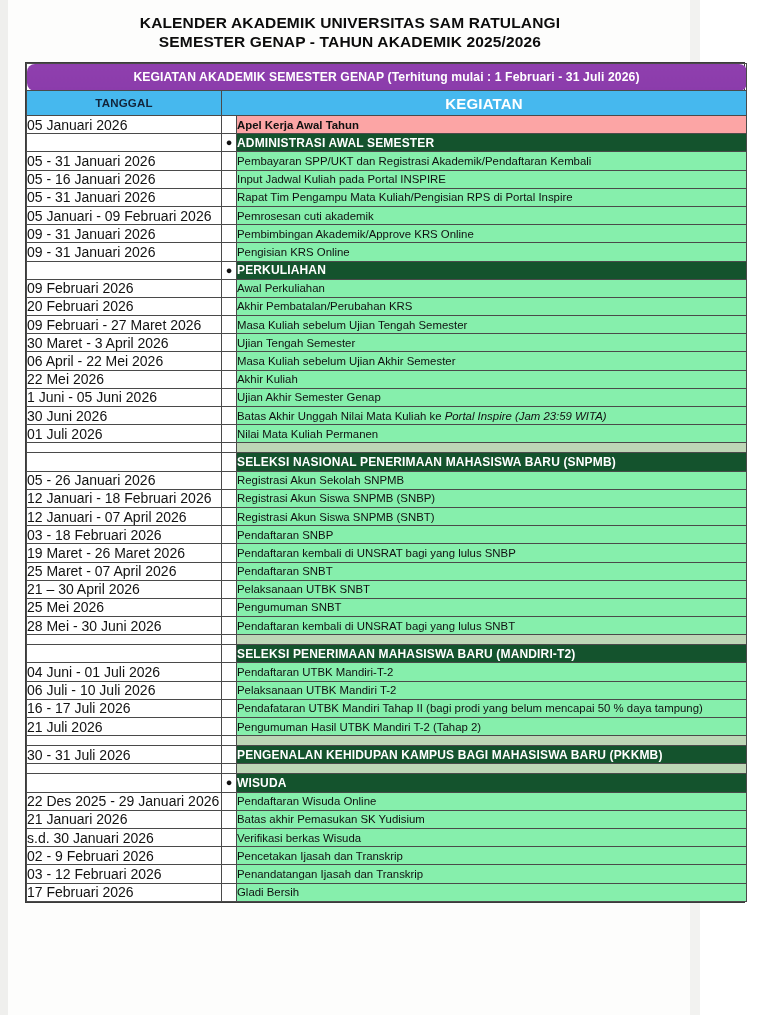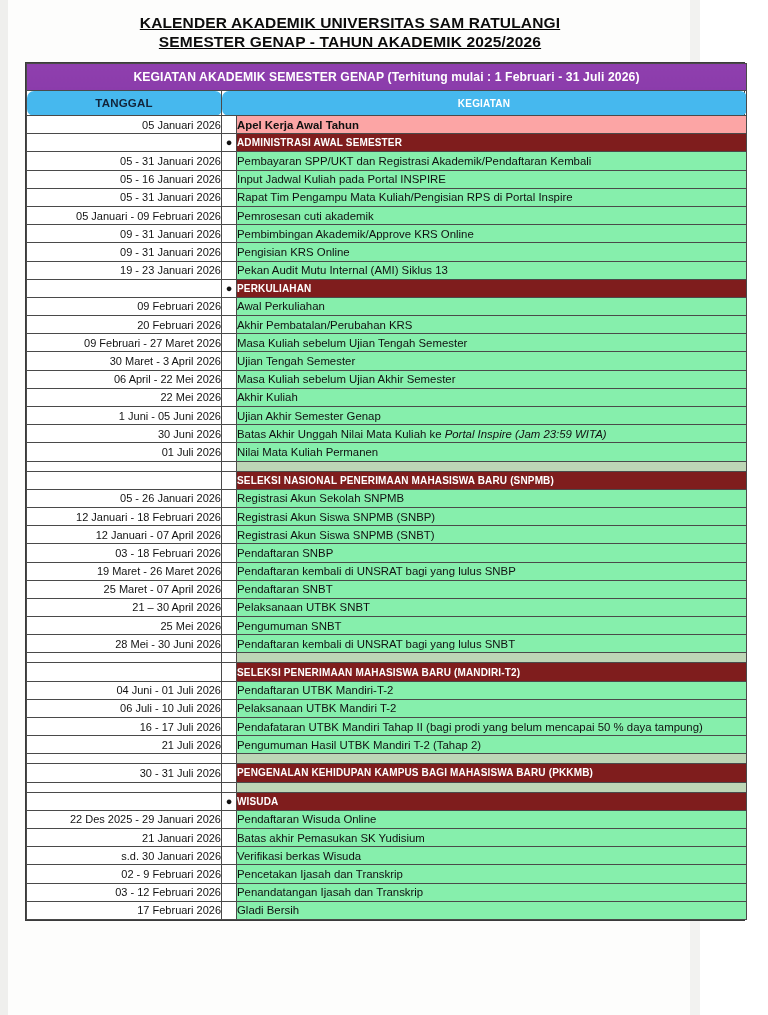--- a/index.html
+++ b/index.html
@@ -9,21 +9,20 @@
     background: #ffffff;
     font-family: "Liberation Sans", sans-serif;
     overflow: hidden;
   }
   #page {
     position: relative;
     width: 700px;
     height: 1015px;
     background: #fdfdfc;
     padding: 0;
-    text-decoration: underline;
   }
   .edge-left  { position:absolute; left:0; top:0; width:8px; height:1015px; background:#efefed; }
   .edge-right { position:absolute; right:0; top:0; width:10px; height:1015px; background:#f2f2f0; }
 
   
   .title-block {
     text-align: center;
     padding-top: 13px;
   }
   .title-line {
@@ -64,68 +63,67 @@
   .banner td {
     background: #8e3fb0;
     background: linear-gradient(180deg,#8f3fae 0%,#8b3cab 100%);
     color: #ffffff;
     font-size: 12.2px;
     font-weight: bold;
     text-align: center;
     height: 27px;
     letter-spacing: 0.1px;
     border-color: #3b3b3b;
+    border-radius: 8px;
   }
 
   
   .colhead td {
     background: #46b8ee;
     height: 25px;
     font-weight: bold;
     text-align: center;
     letter-spacing: 0.2px;
-    border-radius: 7px;
   }
   .colhead .h-date { color: #12243a; font-size: 11.5px; }
-  .colhead .h-act  { color: #ffffff; font-size: 10px; }
+  .colhead .h-act  { color: #ffffff; font-size: 15px; }
 
   
   td.date {
     background: #ffffff;
-    font-size: 11px;
+    font-size: 14px;
     color: #121212;
     padding: 0 0 0 6px;
     height: 18.2px;
     white-space: nowrap;
     overflow: hidden;
-    text-align: right;
   }
   td.bullet {
     background: #ffffff;
     text-align: center;
     font-size: 11px;
     line-height: 1;
     color: #111;
     padding: 0;
   }
   td.act {
     font-size: 11.4px;
     color: #101010;
     padding: 0 0 0 7px;
     height: 18.2px;
     white-space: nowrap;
     overflow: hidden;
   }
   td.act.green  { background: #86efac; }
   td.act.white  { background: #fca5a5; font-weight: bold; }
   td.act.red {
-    background: #7f1d1d;
+    background: #14532d;
     color: #ffffff;
     font-weight: bold;
-    font-size: 10px;
+    font-size: 12px;
     letter-spacing: 0.15px;
   }
 
   
   tr.spacer td { height: 10px; }
   tr.spacer td.date, tr.spacer td.bullet { background:#ffffff; }
   tr.spacer td.act.green { background:#bdd6b6; }
 
   em.it { font-style: italic; font-weight: normal; }
 </style>
@@ -191,25 +189,20 @@
             <td class="date">09 - 31 Januari 2026</td>
             <td class="bullet"></td>
             <td class="act green">Pembimbingan Akademik/Approve KRS Online</td>
           </tr>
           <tr>
             <td class="date">09 - 31 Januari 2026</td>
             <td class="bullet"></td>
             <td class="act green">Pengisian KRS Online</td>
           </tr>
           <tr>
-            <td class="date">19 - 23 Januari 2026</td>
-            <td class="bullet"></td>
-            <td class="act green">Pekan Audit Mutu Internal (AMI) Siklus 13</td>
-          </tr>
-          <tr>
             <td class="date"></td>
             <td class="bullet">●</td>
             <td class="act red">PERKULIAHAN</td>
           </tr>
           <tr>
             <td class="date">09 Februari 2026</td>
             <td class="bullet"></td>
             <td class="act green">Awal Perkuliahan</td>
           </tr>
           <tr>

